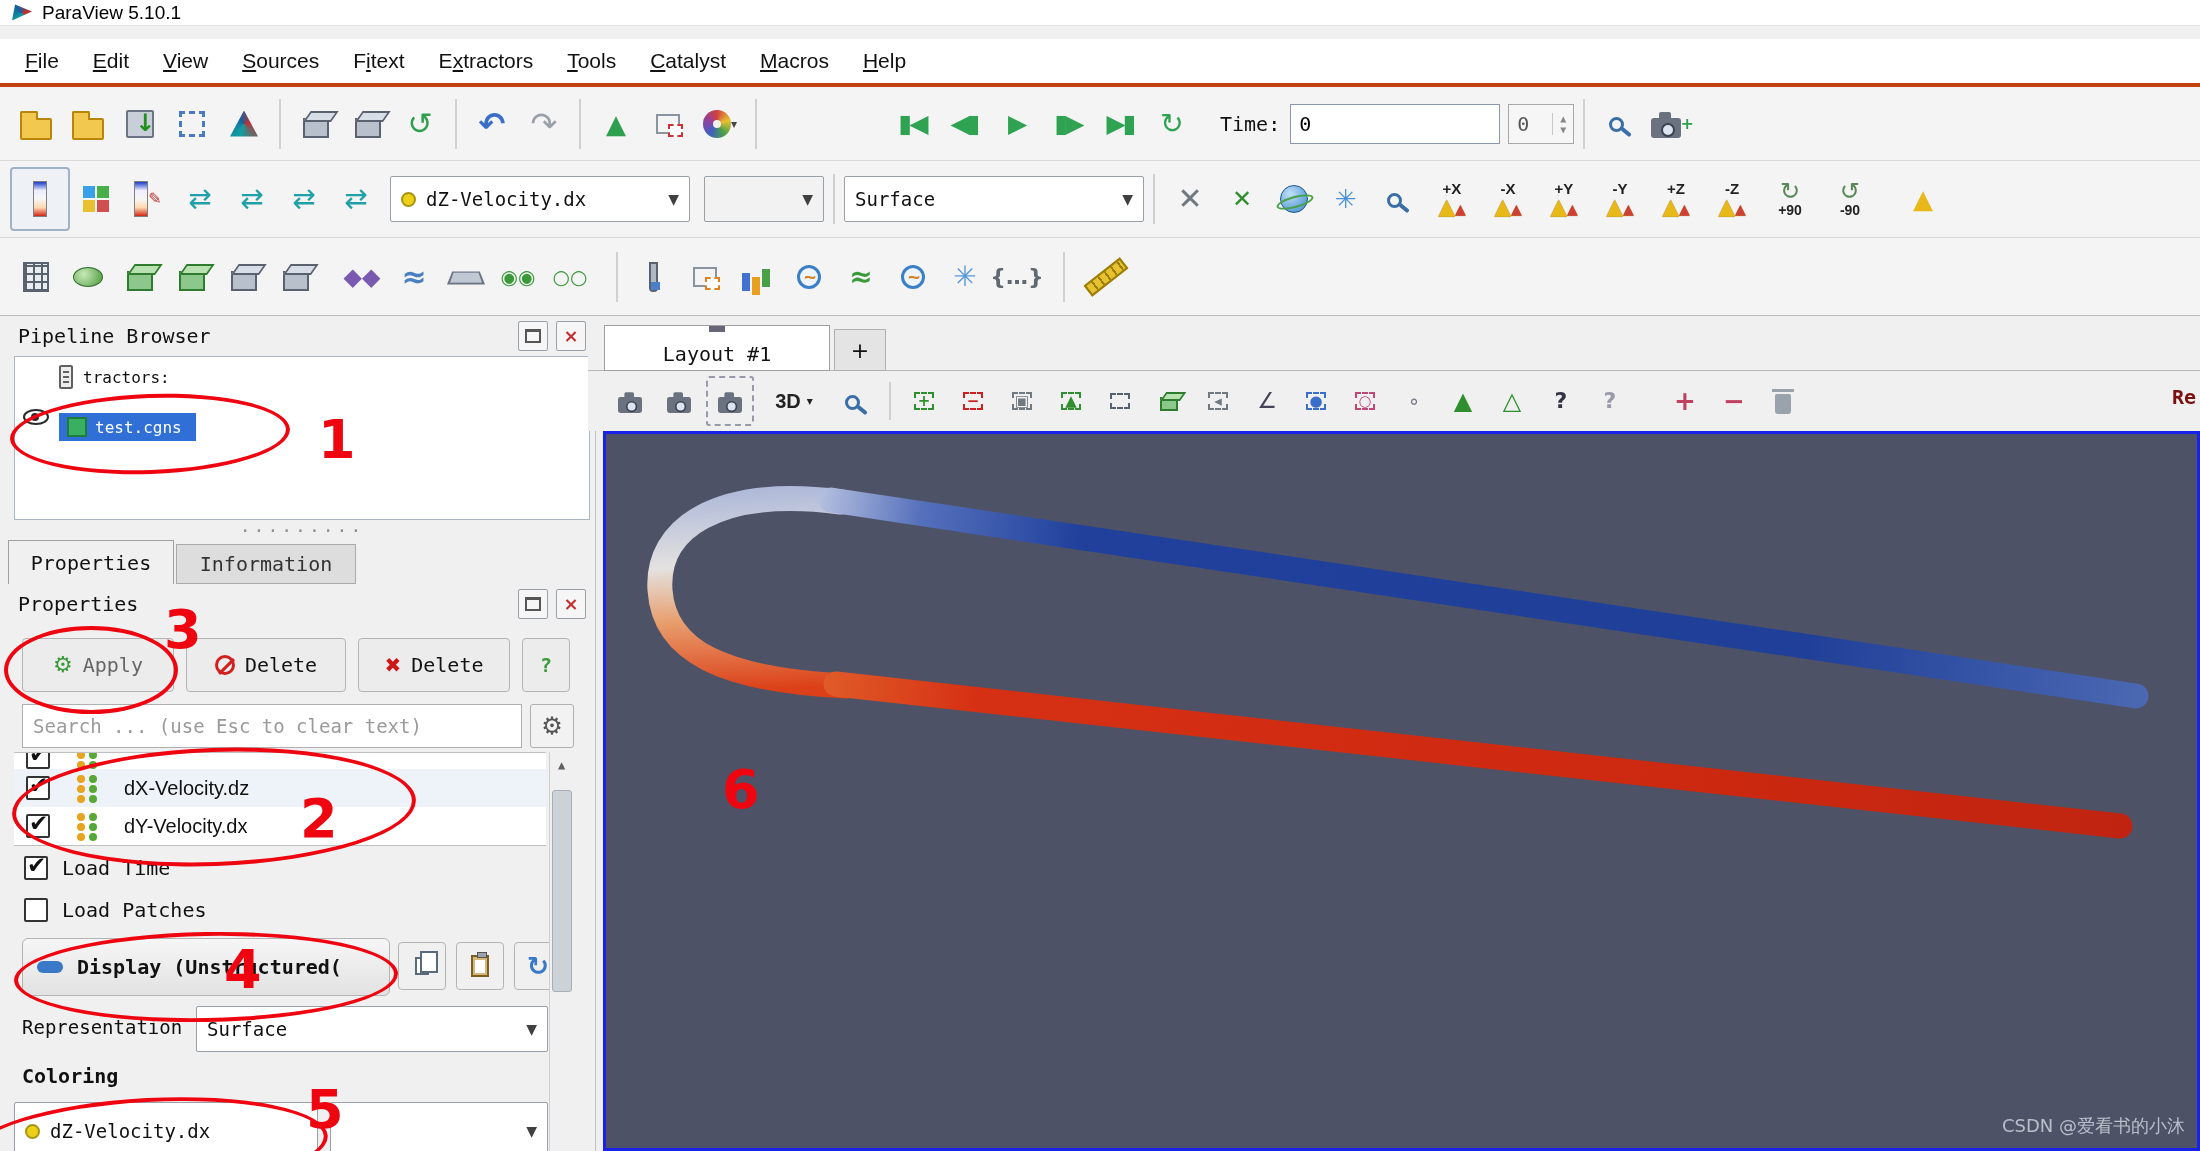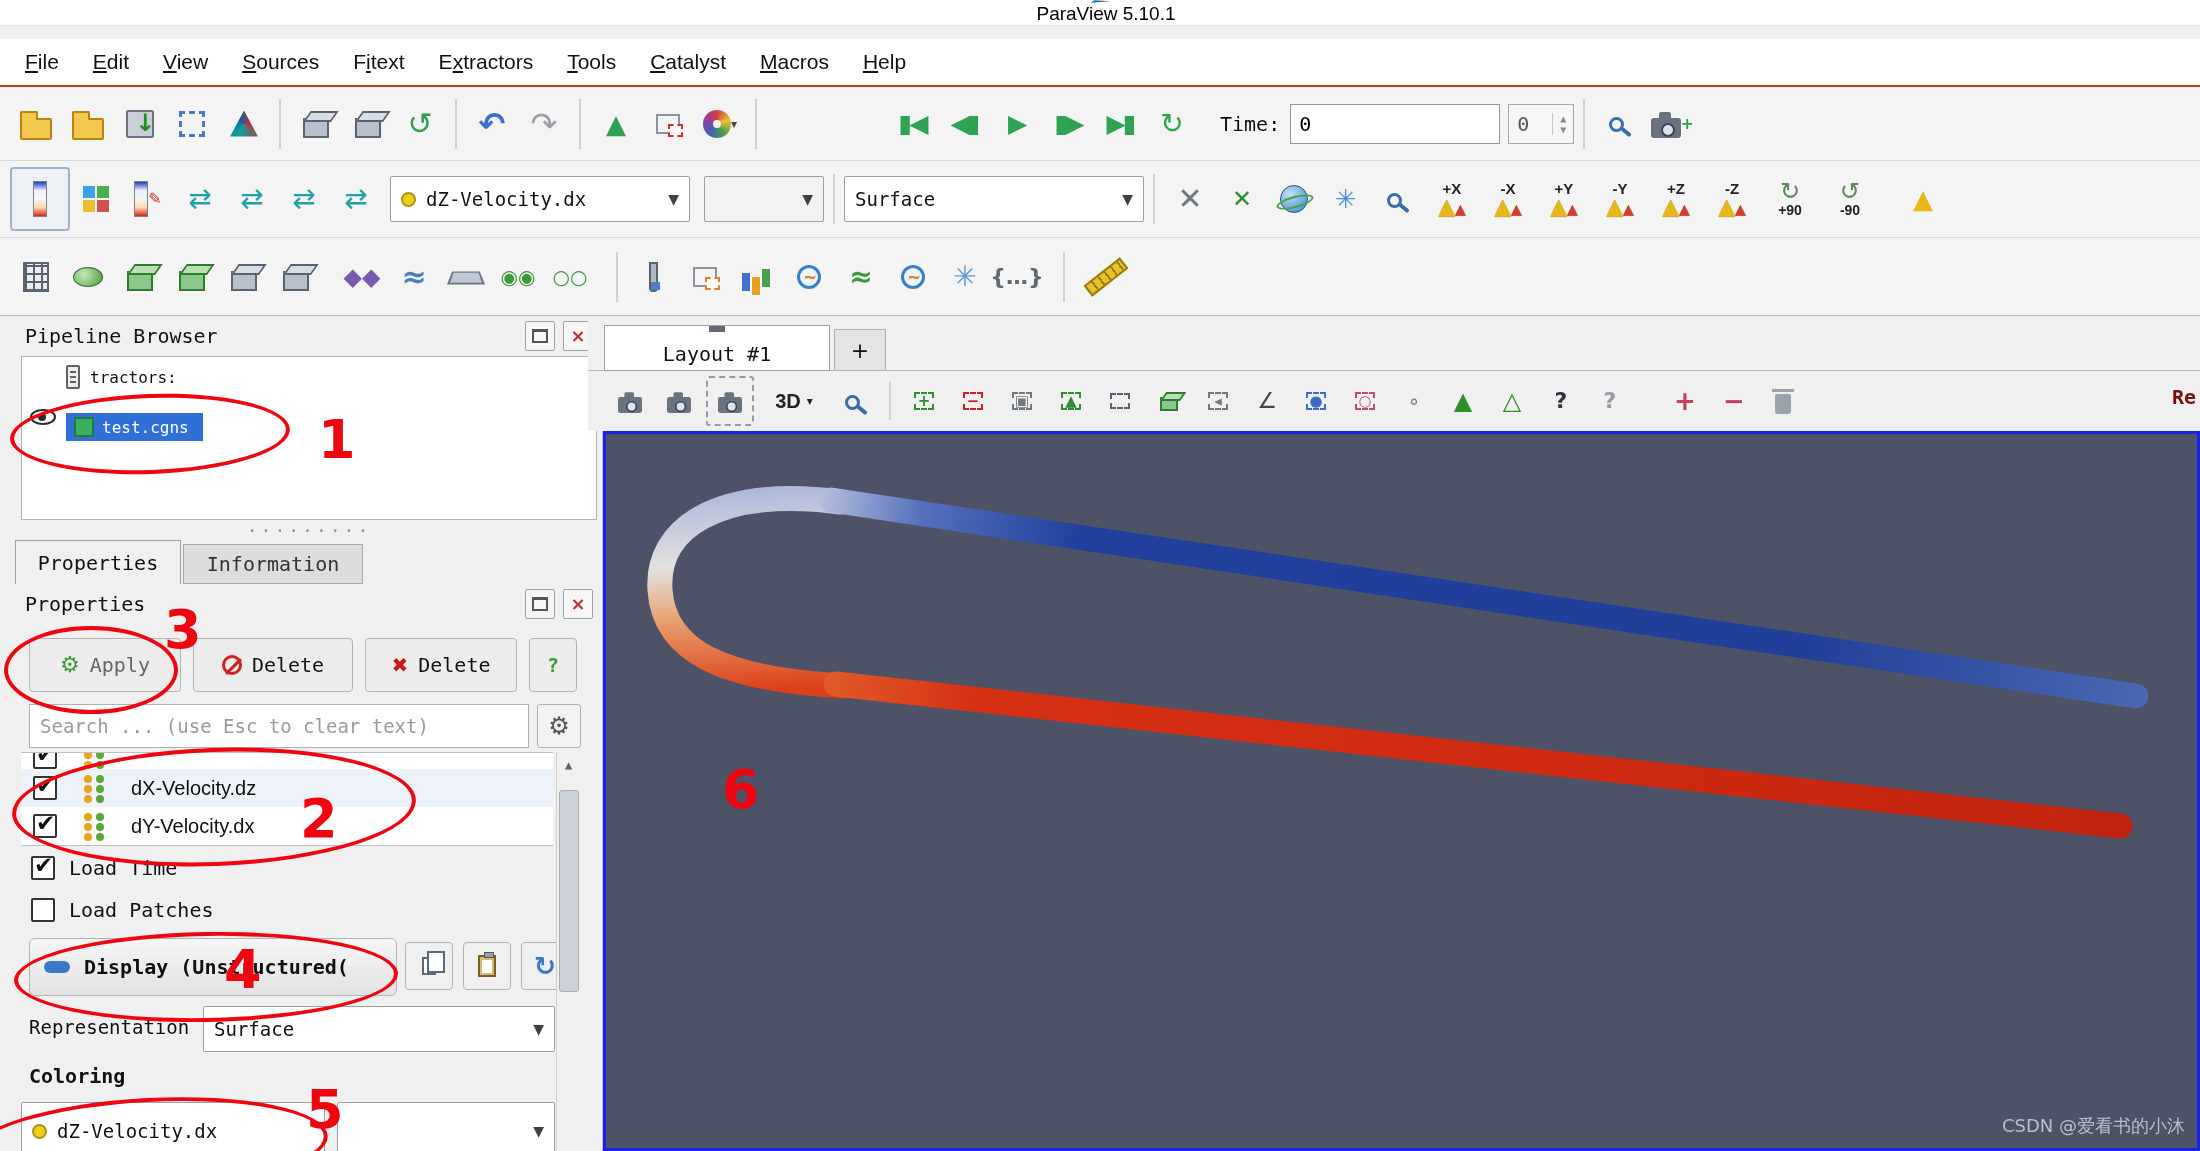--- a/index.html
+++ b/index.html
@@ -1,27 +1,27 @@
 <!DOCTYPE html>
 <html><head>
 <meta charset="utf-8">
 <style>
   html,body{margin:0;padding:0;background:#fff;}
   .screen{position:relative;width:2200px;height:1151px;background:#f0f0f0;overflow:hidden;
           font-family:"DejaVu Sans Mono",monospace;color:#111;}
 
   
   #titlebar{position:absolute;left:0;top:0;width:2200px;height:26px;background:#ffffff;
-            border-bottom:1px solid #e4e4e4;display:flex;align-items:center;padding-left:12px;box-sizing:border-box;flex-direction:column;}
+            border-bottom:1px solid #e4e4e4;display:flex;align-items:center;padding-left:12px;box-sizing:border-box;}
   .app-logo{width:20px;height:20px;background:conic-gradient(from 200deg,#10a0a0,#1060a0,#c03030,#10a0a0);
             clip-path:polygon(15% 10%,100% 45%,0 90%);margin-right:10px;}
   .app-title{font:19px "Liberation Sans",sans-serif;color:#000;}
 
   #menubar{position:absolute;left:0;top:39px;width:2200px;height:48px;background:#ffffff;
-           border-bottom:2px solid #c2410c;display:flex;align-items:center;padding-left:8px;box-sizing:border-box;
+           border-bottom:4px solid #c2410c;display:flex;align-items:center;padding-left:8px;box-sizing:border-box;
            font:21px "Liberation Sans",sans-serif;color:#111;}
   .menu-item{padding:0 17px;height:48px;line-height:48px;cursor:default;}
   .menu-item .u{text-decoration:underline;}
 
   
   .toolbar{position:absolute;left:0;width:2200px;background:#f4f4f4;display:flex;align-items:center;
            padding-left:10px;box-sizing:border-box;border-bottom:1px solid #dadada;}
   #tb1{top:87px;height:74px;}
   #tb2{top:161px;height:77px;}
   #tb3{top:238px;height:78px;border-bottom:1px solid #b8b8b8;}
@@ -127,21 +127,21 @@
   .combo .arrow{margin-left:auto;color:#404040;font-size:14px;font-family:"DejaVu Sans",sans-serif;}
   .combo.disabled{background:#f2f2f2;color:#909090;}
 
   .time-label{font:20px "DejaVu Sans Mono",monospace;margin:0 10px 0 22px;}
   .time-input{width:210px;height:40px;border:1px solid #8898b0;font:20px "DejaVu Sans Mono",monospace;padding:0 8px;box-sizing:border-box;}
   .spin{width:66px;height:40px;border:1px solid #a8a8a8;background:#f6f6f6;display:flex;align-items:center;box-sizing:border-box;margin-left:8px;}
   .spin .val{flex:1;padding-left:8px;font:20px "DejaVu Sans Mono",monospace;color:#555;}
   .spin .arrows{width:20px;display:flex;flex-direction:column;align-items:center;font-size:10px;color:#888;border-left:1px solid #c8c8c8;}
 
   
-  #leftpanel{position:absolute;left:15px;top:316px;width:588px;height:835px;background:#f0f0f0;border-right:1px solid #c0c0c0;box-sizing:border-box;}
+  #leftpanel{position:absolute;left:8px;top:316px;width:588px;height:835px;background:#f0f0f0;border-right:1px solid #c0c0c0;box-sizing:border-box;}
   .panel-title-row{position:absolute;left:0;width:588px;height:40px;display:flex;align-items:center;padding:0 10px;box-sizing:border-box;
                    font:20px "DejaVu Sans Mono",monospace;color:#111;}
   .winbtns{margin-left:auto;display:flex;gap:8px;}
   .winbtn{width:28px;height:28px;border:1px solid #9aa0a8;background:#f6f6f6;display:flex;align-items:center;justify-content:center;border-radius:2px;}
   .winbtn .sq{width:12px;height:9px;border:2px solid #555;border-top-width:3px;}
   .winbtn .x{color:#c03030;font-weight:bold;font-size:18px;line-height:1;font-family:"DejaVu Sans",sans-serif;}
 
   #pipelinebox{position:absolute;left:6px;top:40px;width:576px;height:164px;background:#fff;border:1px solid #aab6c2;box-sizing:border-box;}
   .tree-row{display:flex;align-items:center;height:40px;padding-left:8px;gap:10px;}
   .hl{display:flex;align-items:center;gap:8px;background:#2f6fd6;color:#fff;padding:4px 14px 4px 8px;margin-top:20px;}

